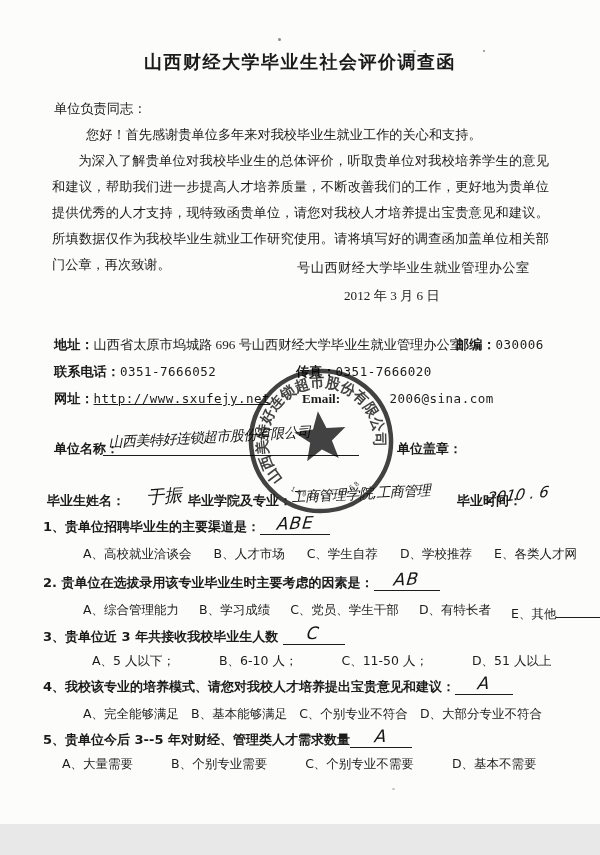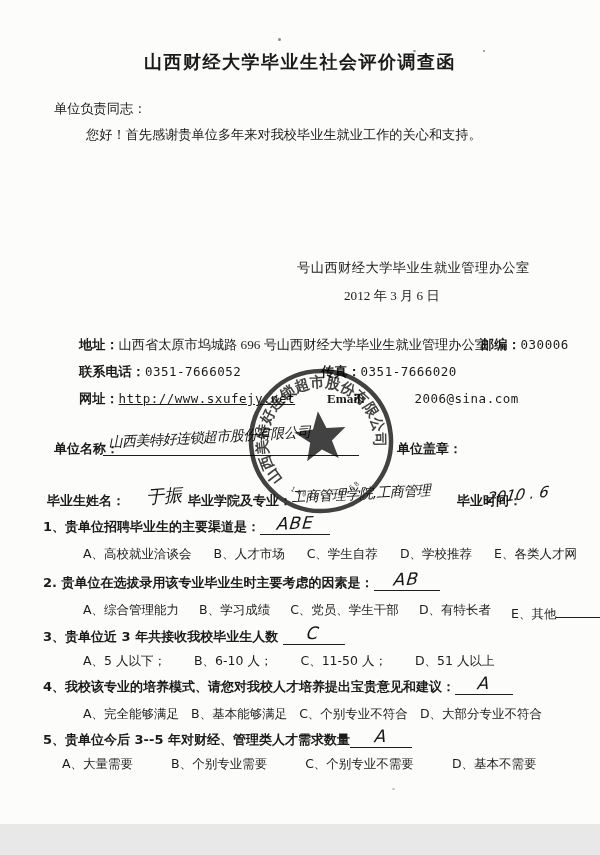--- a/index.html
+++ b/index.html
@@ -4,21 +4,21 @@
 <style>
   html,body{margin:0;padding:0;background:#e8e8e8;}
   .page{position:relative;width:600px;height:824px;background:#fcfcfb;color:#1b1b1b;
         font-family:"Liberation Serif",serif;overflow:hidden;
         box-shadow:0 0 4px rgba(0,0,0,.2);}
   .abs{position:absolute;white-space:nowrap;}
   .title{width:600px;text-align:center;font-size:18px;font-weight:bold;letter-spacing:1.5px;
          font-family:"Liberation Serif",serif;}
   .body-text{font-size:13.2px;line-height:26px;}
   .just{white-space:normal;text-align:justify;text-indent:2em;}
-  .lab{font-weight:600;margin-left:25px;}
+  .lab{font-weight:600;}
   .heilab{font-family:"DejaVu Sans",sans-serif;font-weight:bold;font-size:13px;}
   .mono{font-family:"DejaVu Sans Mono",monospace;font-size:12.5px;letter-spacing:.5px;}
   .url{text-decoration:underline;}
   .q{font-family:"DejaVu Sans",sans-serif;font-weight:bold;font-size:13px;}
   .opts{display:flex;font-family:"DejaVu Sans",sans-serif;font-size:12.5px;font-weight:500;}
   .opts span{white-space:nowrap;}
   .blank{display:inline-block;border-bottom:1.7px solid #1c1c1c;text-align:center;
          vertical-align:baseline;height:15px;}
   .hand{font-family:"DejaVu Sans",sans-serif;font-style:italic;font-weight:500;color:#141414;
         display:inline-block;}
@@ -32,20 +32,21 @@
 </style>
 </head>
 <body>
 
 <div class="page">
 
   <div class="abs title" style="top:50px;left:0;">山西财经大学毕业生社会评价调查函</div>
 
   <div class="abs body-text" style="left:54px;top:96px;">单位负责同志：</div>
   <div class="abs body-text" style="left:86px;top:122px;">您好！首先感谢贵单位多年来对我校毕业生就业工作的关心和支持。</div>
+  <div class="abs body-text just" style="left:52px;top:148px;width:497px;">为深入了解贵单位对我校毕业生的总体评价，听取贵单位对我校培养学生的意见和建议，帮助我们进一步提高人才培养质量，不断改善我们的工作，更好地为贵单位提供优秀的人才支持，现特致函贵单位，请您对我校人才培养提出宝贵意见和建议。所填数据仅作为我校毕业生就业工作研究使用。请将填写好的调查函加盖单位相关部门公章，再次致谢。</div>
 
   <div class="abs body-text" style="left:297px;top:255px;letter-spacing:.5px;">号山西财经大学毕业生就业管理办公室</div>
   <div class="abs body-text" style="left:344px;top:283px;">2012 年 3 月 6 日</div>
 
   <div class="abs body-text" style="left:54px;top:332px;">
     <span class="lab">地址：</span><span>山西省太原市坞城路 696 号山西财经大学毕业生就业管理办公室</span>
   </div>
   <div class="abs body-text" style="left:456px;top:332px;">
     <span class="lab">邮编：</span><span class="mono">030006</span>
   </div>
@@ -111,21 +112,21 @@
     <span>A、综合管理能力</span>
     <span>B、学习成绩</span>
     <span>C、党员、学生干部</span>
     <span>D、有特长者</span>
     <span><span>E、其他</span><span class="blank" style="min-width:46px;"></span></span>
   </div>
 
   <div class="abs q" style="left:43px;top:628px;">
     <span>3、</span><span>贵单位近 3 年共接收我校毕业生人数</span>&nbsp;<span class="blank" style="min-width:62px;"><span class="hand hand-letters">C</span></span>
   </div>
-  <div class="abs opts" style="left:83px;top:653px;gap:28px;">
+  <div class="abs opts" style="left:92px;top:653px;gap:44px;">
     <span>A、5 人以下；</span>
     <span>B、6-10 人；</span>
     <span>C、11-50 人；</span>
     <span>D、51 人以上</span>
   </div>
 
   <div class="abs q" style="left:43px;top:678px;">
     <span>4、</span><span>我校该专业的培养模式、请您对我校人才培养提出宝贵意见和建议：</span><span class="blank" style="min-width:58px;"><span class="hand hand-letters">A</span></span>
   </div>
   <div class="abs opts" style="left:83px;top:706px;gap:12px;">

